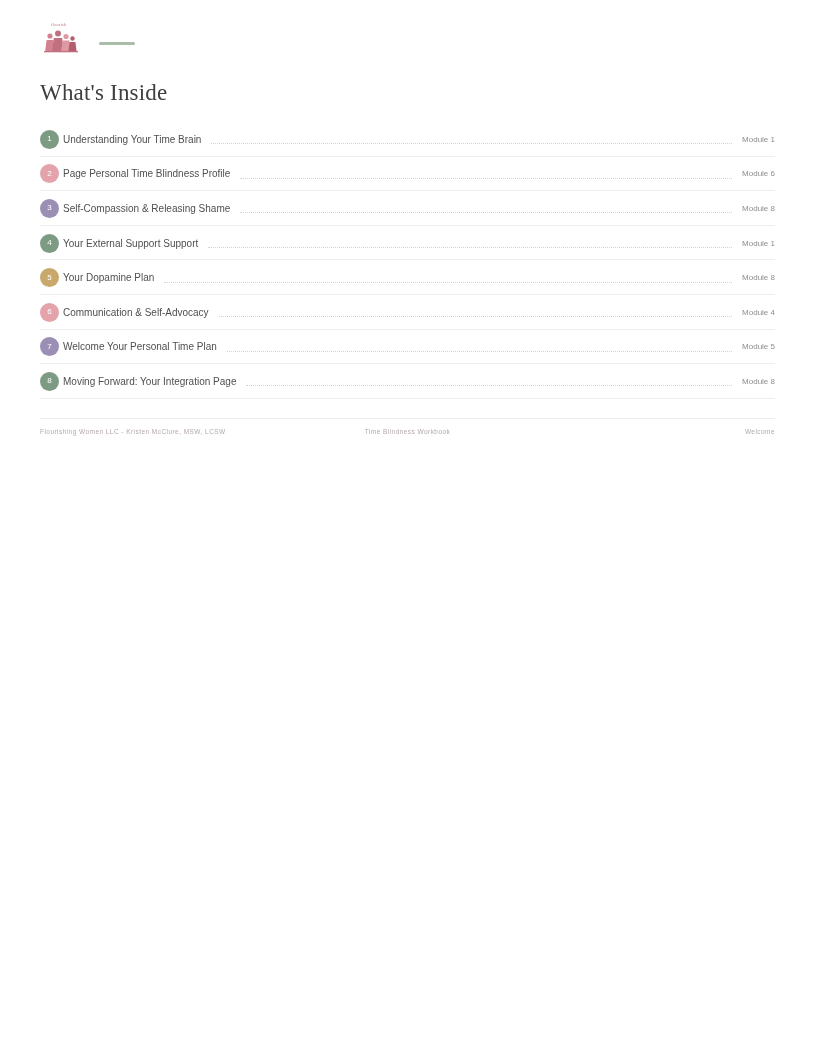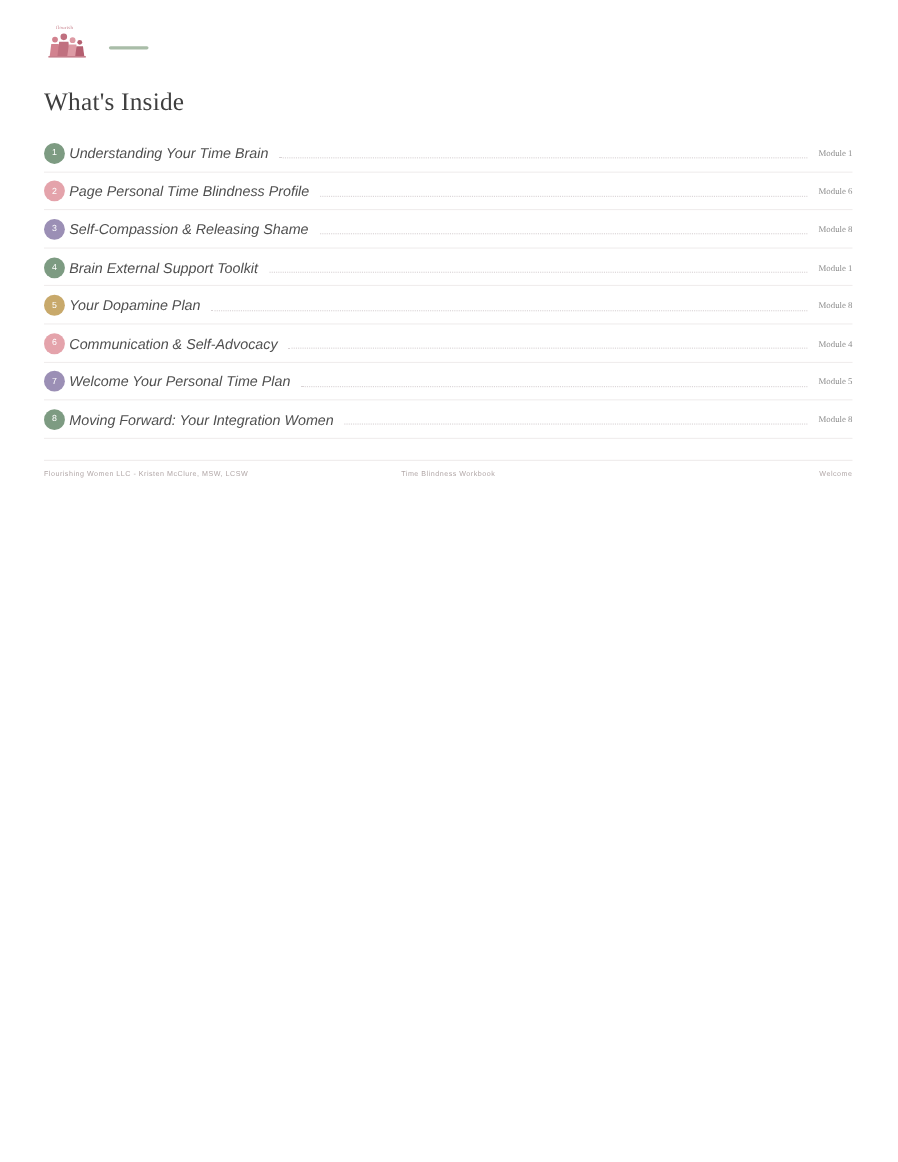--- a/index.html
+++ b/index.html
@@ -91,39 +91,37 @@
     flex: 0 0 19px;
     color: #ffffff;
     font-size: 8px;
     display: flex;
     align-items: center;
     justify-content: center;
     line-height: 1;
   }
   .toc-label {
     margin-left: 4px;
-    font-size: 13px;
+    font-size: 10px;
     color: #4f4f4f;
     white-space: nowrap;
-    font-style: italic;
   }
   .toc-dots {
     flex: 1 1 auto;
     margin: 0 10px;
     border-bottom: 1px dotted #d8d2d4;
     height: 1px;
     position: relative;
     top: 4px;
     min-width: 20px;
   }
   .toc-module {
     font-size: 8px;
     color: #8d8d8d;
     white-space: nowrap;
-    font-family: Liberation Serif, serif;
   }
   .toc-row::after {
     content: "";
     position: absolute;
     left: 0;
     right: 0;
     bottom: 0;
     border-bottom: 1px solid #f0eded;
   }
   .toc-row:last-child::after {
@@ -205,21 +203,21 @@
 
     <div class="toc-row">
       <div class="toc-badge" style="background:#9b8fb5">3</div>
       <div class="toc-label">Self-Compassion &amp; Releasing Shame</div>
       <div class="toc-dots"></div>
       <div class="toc-module">Module 8</div>
     </div>
 
     <div class="toc-row">
       <div class="toc-badge" style="background:#7d9b82">4</div>
-      <div class="toc-label">Brain External Support Toolkit</div>
+      <div class="toc-label">Your External Support Support</div>
       <div class="toc-dots"></div>
       <div class="toc-module">Module 1</div>
     </div>
 
     <div class="toc-row">
       <div class="toc-badge" style="background:#c8a96b">5</div>
       <div class="toc-label">Your Dopamine Plan</div>
       <div class="toc-dots"></div>
       <div class="toc-module">Module 8</div>
     </div>
@@ -233,21 +231,21 @@
 
     <div class="toc-row">
       <div class="toc-badge" style="background:#9b8fb5">7</div>
       <div class="toc-label">Welcome Your Personal Time Plan</div>
       <div class="toc-dots"></div>
       <div class="toc-module">Module 5</div>
     </div>
 
     <div class="toc-row">
       <div class="toc-badge" style="background:#7d9b82">8</div>
-      <div class="toc-label">Moving Forward: Your Integration Women</div>
+      <div class="toc-label">Moving Forward: Your Integration Page</div>
       <div class="toc-dots"></div>
       <div class="toc-module">Module 8</div>
     </div>
 
   </div>
 
   <div class="footer">
     <div>Flourishing Women LLC - Kristen McClure, MSW, LCSW</div>
     <div class="footer-center">Time Blindness Workbook</div>
     <div>Welcome</div>

